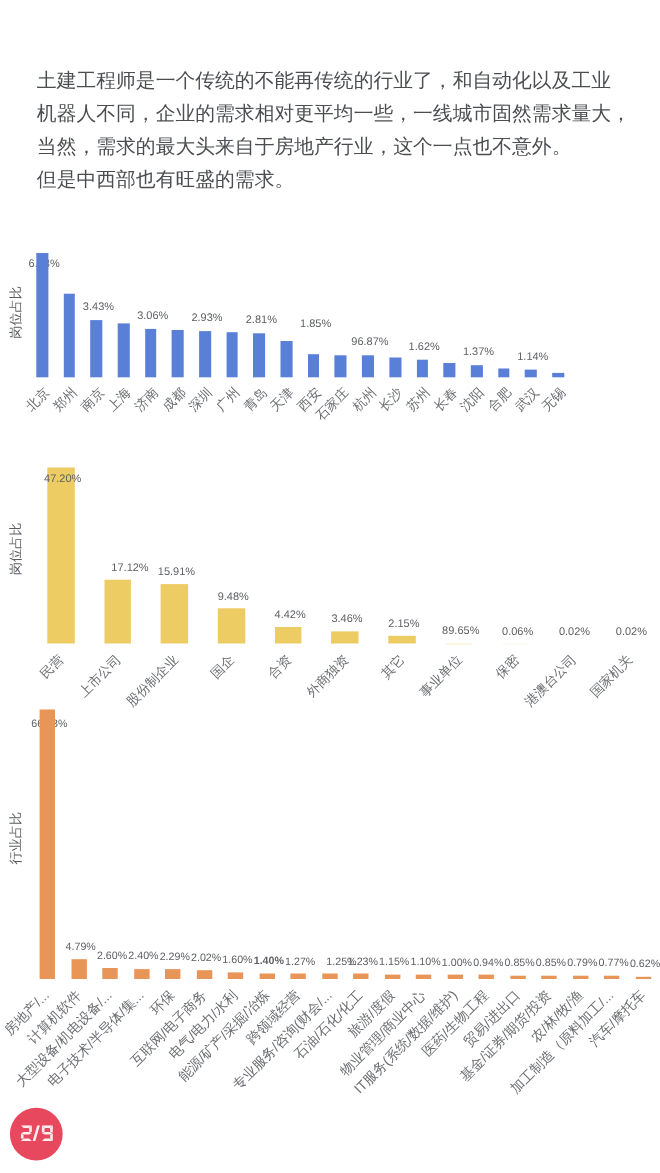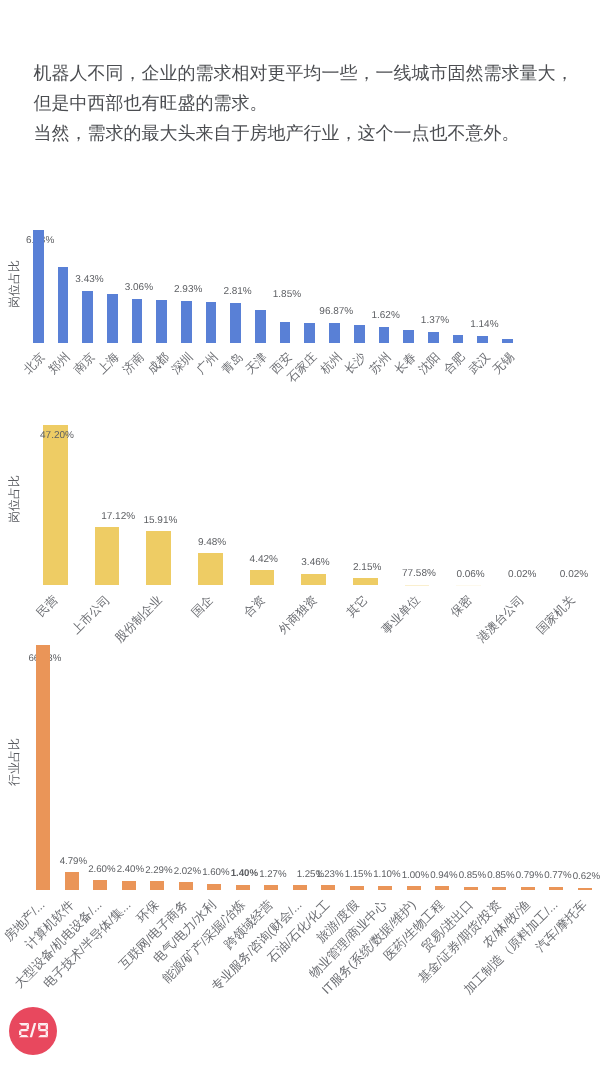--- a/index.html
+++ b/index.html
@@ -44,23 +44,24 @@
     position:absolute; left:8.5px; top:1006.7px; width:48px; height:48px;
     border-radius:50%; background:#e8485e;
   }
   .badge-svg { width:31px; height:14.3px; display:block; position:absolute; left:9.7px; top:16.6px; }
 </style>
 </head>
 <body>
 <div class="page">
 
 <div class="intro">
+  <div class="iline">土建工程师是一个传统的不能再传统的行业了，和自动化以及工业</div>
   <div class="iline">机器人不同，企业的需求相对更平均一些，一线城市固然需求量大，</div>
+  <div class="iline">当然，需求的最大头来自于房地产行业，这个一点也不意外。</div>
   <div class="iline">但是中西部也有旺盛的需求。</div>
-  <div class="iline">当然，需求的最大头来自于房地产行业，这个一点也不意外。</div>
 </div>
 
 <div id="charts">
       <div class="chart">
         <div class="ylabel" style="left: 5.5px; top: 307.8px;">岗位占比</div>
         <div class="layer">
           <div class="vlabel" style="font-size: 10px; left: 0.15px; width: 80px; top: 235px;">6.53%</div>
           <div class="vlabel" style="font-size: 10px; left: 49.51px; width: 80px; top: 274.251px;">3.43%</div>
           <div class="vlabel" style="font-size: 10px; left: 98.87px; width: 80px; top: 281.526px;">3.06%</div>
           <div class="vlabel" style="font-size: 10px; left: 148.23px; width: 80px; top: 284.082px;">2.93%</div>
@@ -130,21 +131,21 @@
           <div class="bar" style="left: 559.8px; width: 24.8px; height: 0.0680508px; top: 585.232px; background: rgb(238, 204, 100); opacity: 0.08;"></div>
         </div>
         <div class="layer">
           <div class="vlabel" style="font-size: 10px; left: 17px; width: 80px; top: 429.8px;">47.20%</div>
           <div class="vlabel" style="font-size: 10px; left: 68.7px; width: 80px; top: 510.748px; padding-left: 19px;">17.12%</div>
           <div class="vlabel" style="font-size: 10px; left: 120.4px; width: 80px; top: 514.866px;">15.91%</div>
           <div class="vlabel" style="font-size: 10px; left: 172.1px; width: 80px; top: 536.744px;">9.48%</div>
           <div class="vlabel" style="font-size: 10px; left: 223.8px; width: 80px; top: 553.961px;">4.42%</div>
           <div class="vlabel" style="font-size: 10px; left: 275.5px; width: 80px; top: 557.227px;">3.46%</div>
           <div class="vlabel" style="font-size: 10px; left: 327.2px; width: 80px; top: 561.685px;">2.15%</div>
-          <div class="vlabel" style="font-size: 10px; left: 378.9px; width: 80px; top: 568.422px;">77.58%</div>
+          <div class="vlabel" style="font-size: 10px; left: 378.9px; width: 80px; top: 568.422px;">89.65%</div>
           <div class="vlabel" style="font-size: 10px; left: 430.6px; width: 80px; top: 568.796px;">0.06%</div>
           <div class="vlabel" style="font-size: 10px; left: 482.3px; width: 80px; top: 568.932px;">0.02%</div>
           <div class="vlabel" style="font-size: 10px; left: 534px; width: 80px; top: 568.932px;">0.02%</div>
         </div>
         <div class="xlabel" style="left: -149.8px; width: 200px; top: 591.5px; font-size: 12px;">民营</div>
         <div class="xlabel" style="left: -98.1px; width: 200px; top: 591.5px; font-size: 12px;">上市公司</div>
         <div class="xlabel" style="left: -46.4px; width: 200px; top: 591.5px; font-size: 12px;">股份制企业</div>
         <div class="xlabel" style="left: 5.3px; width: 200px; top: 591.5px; font-size: 12px;">国企</div>
         <div class="xlabel" style="left: 57px; width: 200px; top: 591.5px; font-size: 12px;">合资</div>
         <div class="xlabel" style="left: 108.7px; width: 200px; top: 591.5px; font-size: 12px;">外商独资</div>

